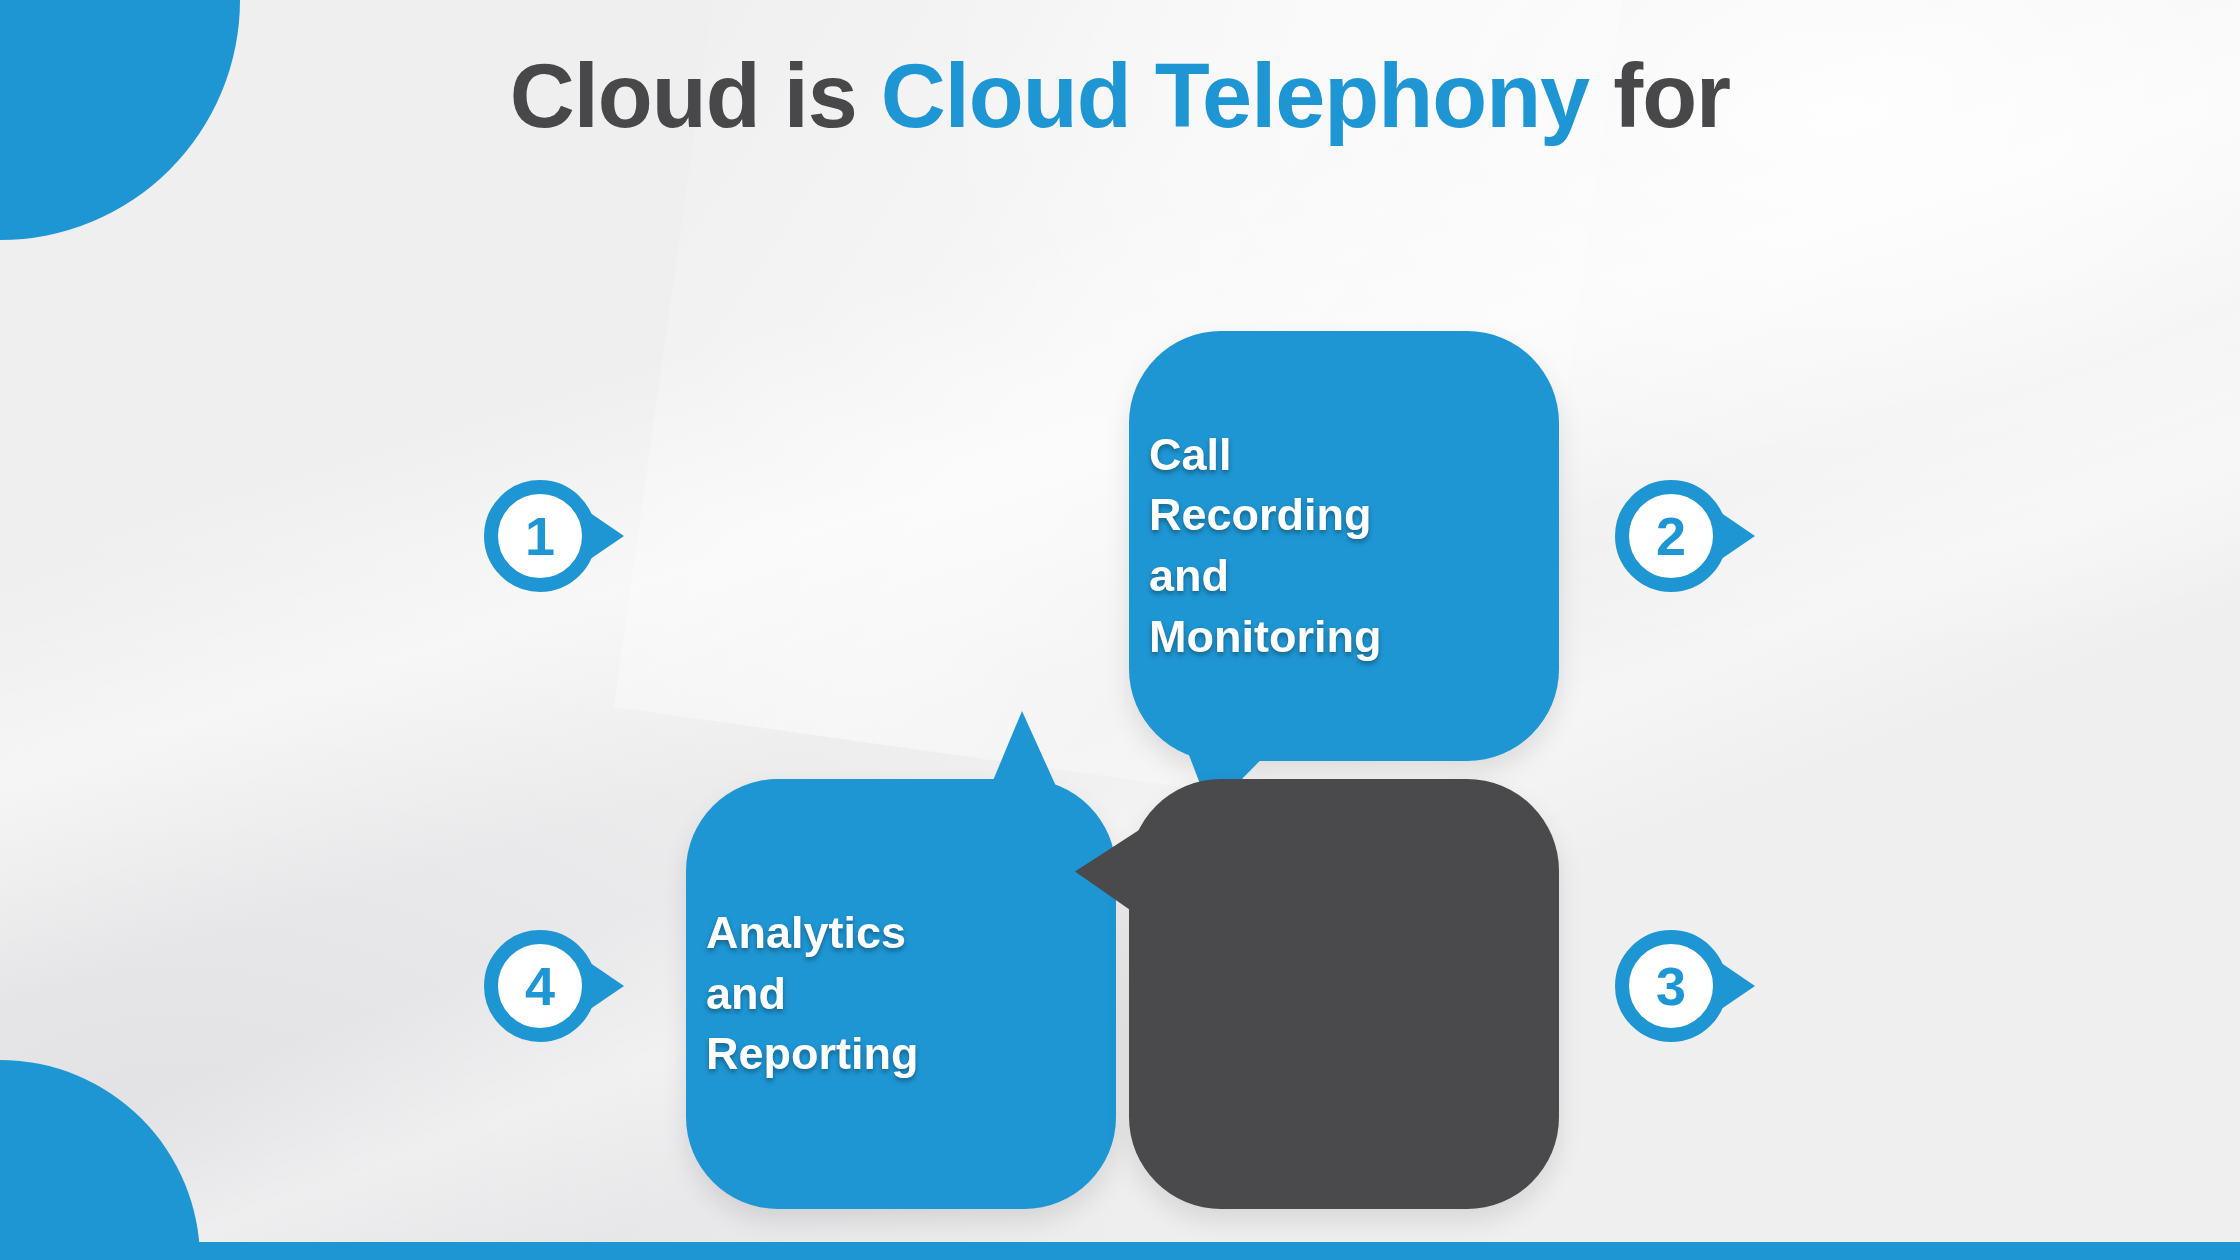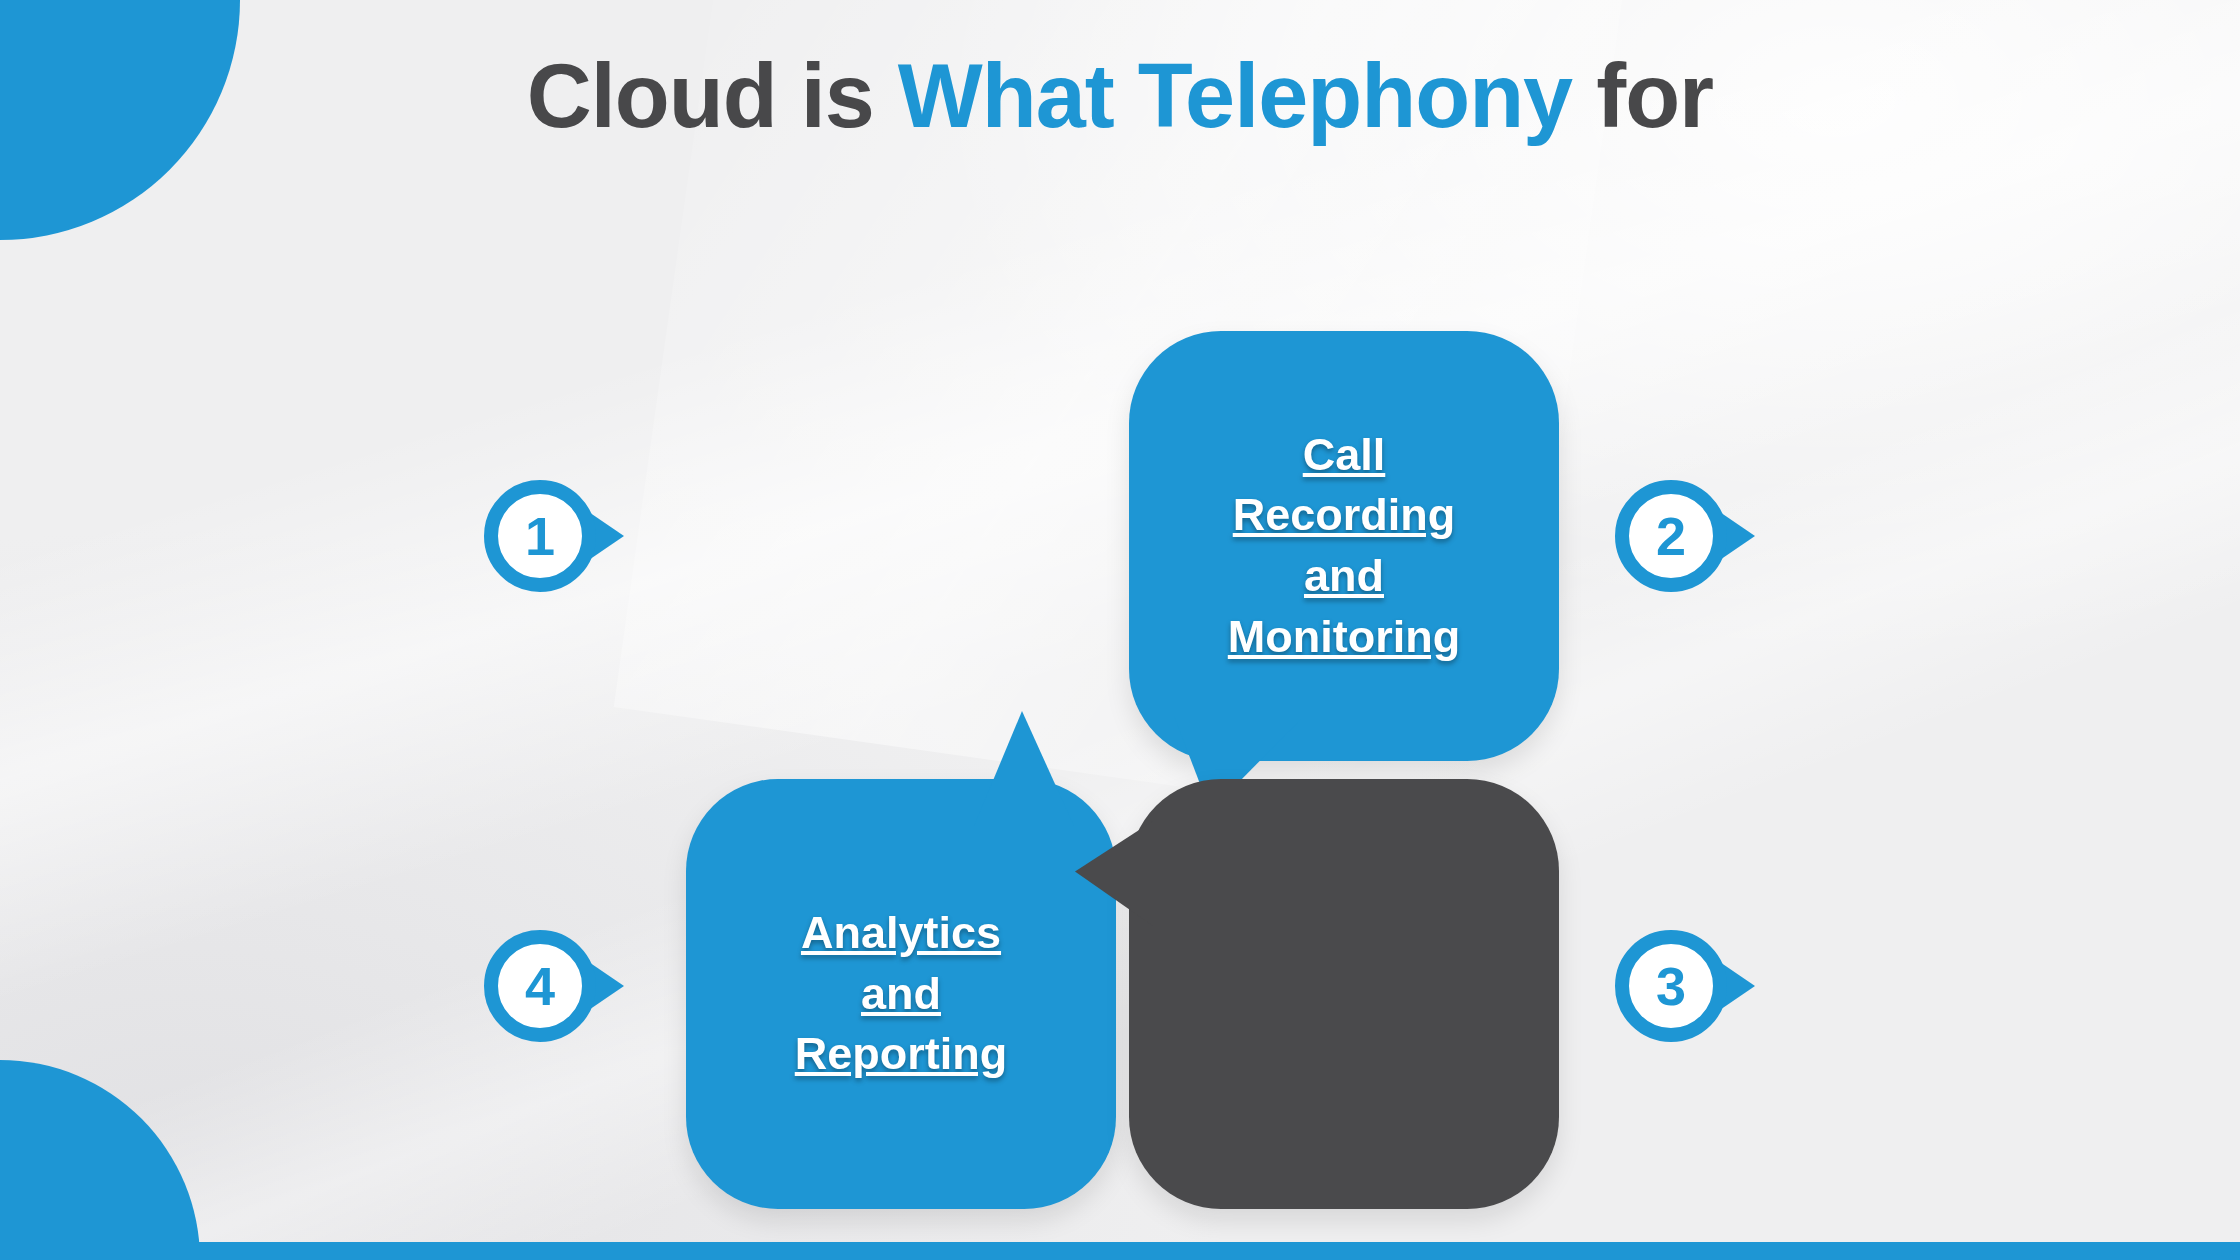--- a/index.html
+++ b/index.html
@@ -69,25 +69,24 @@
   .bubble{
     position:absolute;width:430px;height:430px;border-radius:92px;
     display:flex;align-items:center;justify-content:center;
     box-shadow:0 12px 26px rgba(0,0,0,0.10);
   }
   .theme-dark{background:var(--dark);}
   .theme-blue{background:var(--blue);}
   .bubble .label{
     position:relative;
     width:100%;padding:0 20px;
-    text-align:center;color:var(--label);
+    color:var(--label);
     font-size:45px;font-weight:700;line-height:1.35;
     white-space:pre-line;
     text-shadow:0 3px 5px rgba(0,0,0,0.35);
-    text-decoration:underline;
   }
   .tail{position:absolute;background:inherit;box-shadow:none;}
   .b1{left:686px;top:331px;}
   .b2{left:1129px;top:331px;}
   .b3{left:686px;top:779px;}
   .b4{left:1129px;top:779px;}
   .b1 .tail{left:420px;top:240px;width:56px;height:140px;clip-path:polygon(0 0,100% 70%,0 100%);}
   .b2 .tail{left:45px;top:385px;width:130px;height:95px;clip-path:polygon(0 0,100% 0,28% 100%);}
   .b3 .tail{left:288px;top:-68px;width:100px;height:115px;clip-path:polygon(48% 0,100% 100%,0 100%);}
   .b4 .tail{left:-54px;top:42px;width:78px;height:105px;clip-path:polygon(0 48%,100% 0,100% 100%);}
@@ -119,21 +118,21 @@
 
   <div class="bg streak-a"></div>
   <div class="bg streak-b"></div>
   <div class="bg streak-c"></div>
 
   <div class="corner-tl"></div>
   <div class="corner-bl"></div>
   <div class="bottom-bar"></div>
 
   <h1 class="title">
-      <span class="t-line"><span>Cloud is </span><span class="hl">What Telephony</span><span> for</span></span>
+      <span class="t-line"><span>Cloud is </span><span class="hl">Cloud Telephony</span><span> for</span></span>
     </h1>
 
 
   <div class="bubble b2 theme-blue">
     <div class="tail"></div>
     <div class="label">Call
 Recording
 and
 Monitoring</div>
   </div>

